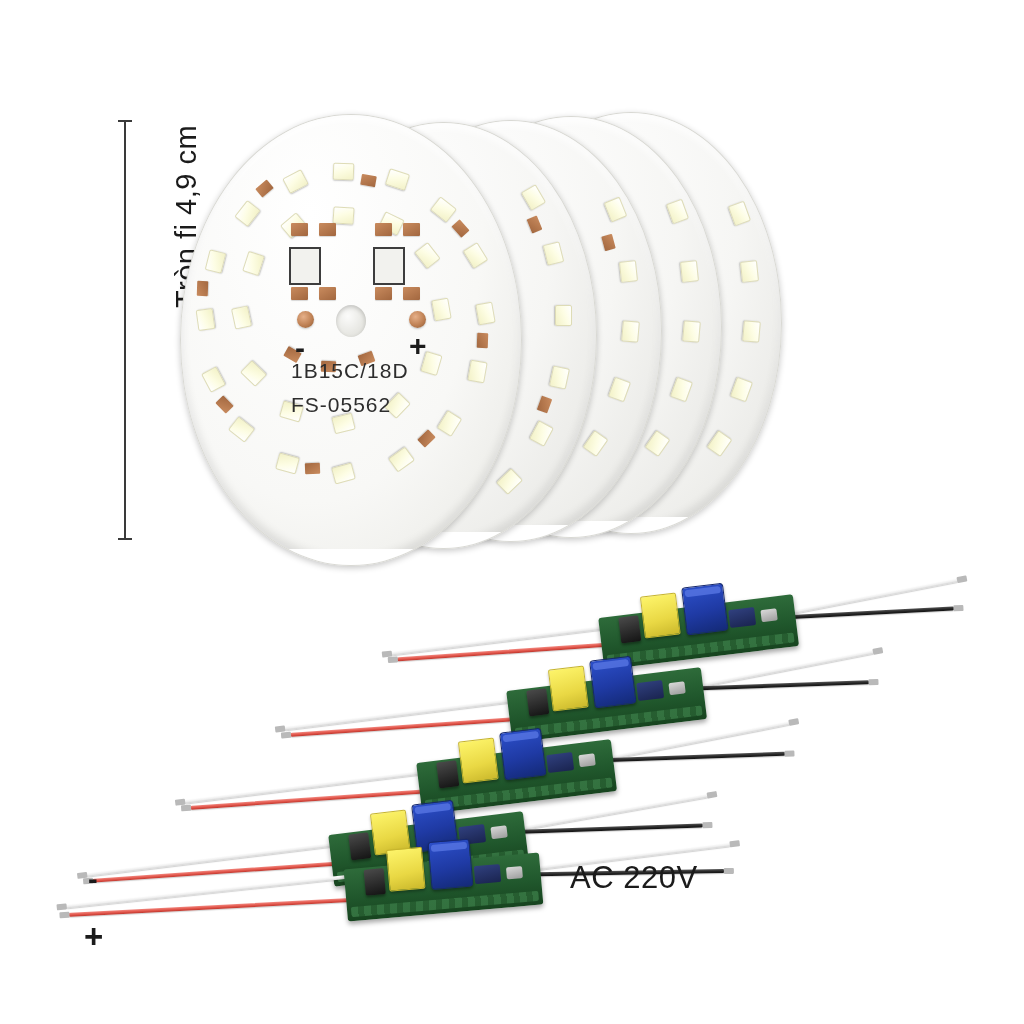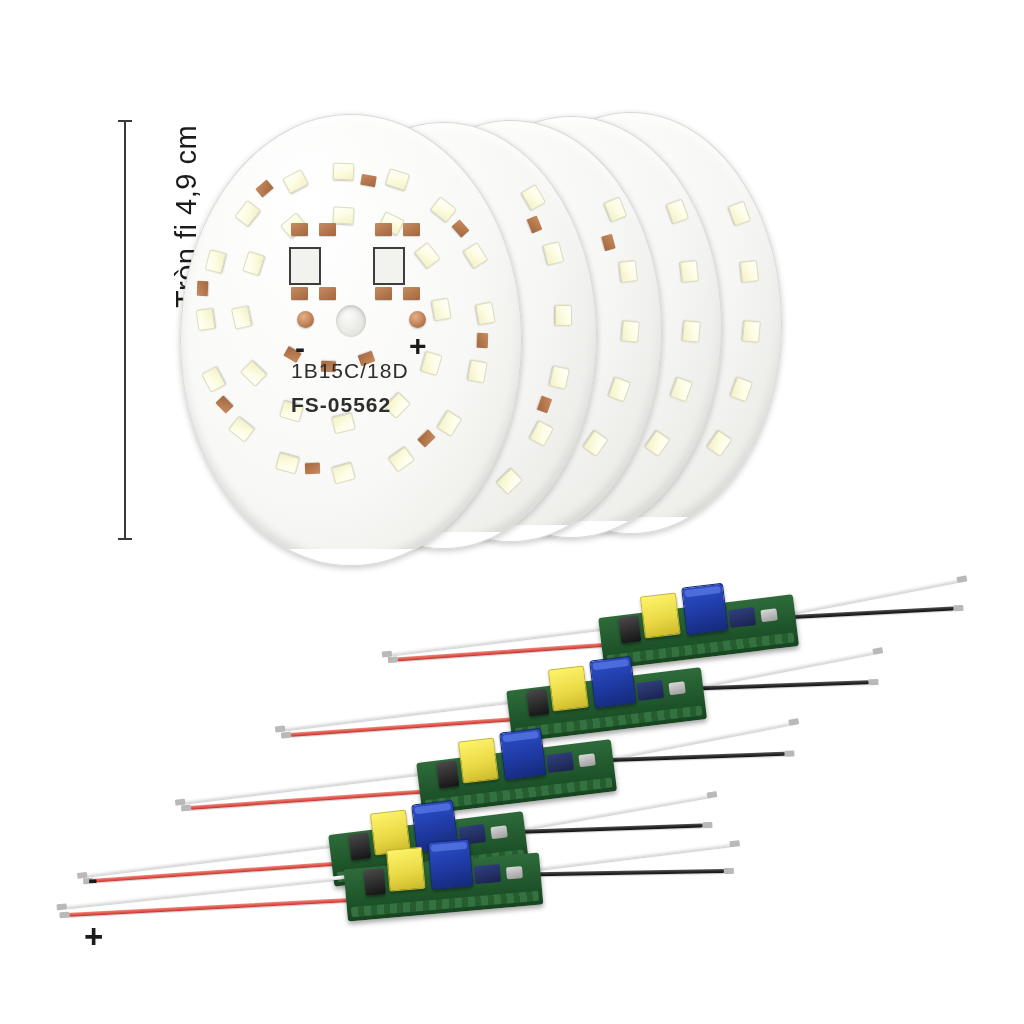--- a/index.html
+++ b/index.html
@@ -397,21 +397,21 @@
       <div class="pad" style="left:222px; top:172px; width:17px; height:13px;"></div>
 
       <div class="center-hole" style="left:155px; top:190px;"></div>
       <div class="solder-dot" style="left:116px; top:196px;"></div>
       <div class="solder-dot" style="left:228px; top:196px;"></div>
 
       <div class="sign" style="left:114px; top:218px;">-</div>
       <div class="sign" style="left:228px; top:216px;">+</div>
 
       <div class="board-print" style="left:110px; top:244px;">1B15C/18D</div>
-      <div class="board-print" style="left:110px; top:278px;font-weight:bold;">FS-05562</div>
+      <div class="board-print" style="left:110px; top:278px;">FS-05562</div>
     </div>
   </div>
 
   <div class="drivers">
 
     <div class="driver" style="left:600px; top:45px; transform:rotate(-7deg);">
       <div class="wire white" style="left:-210px; top:24px; width:215px;">
           <div class="tip" style="left:-9px;right:auto;"></div>
         </div>
       <div class="wire red" style="left:-205px; top:36px; width:212px; transform:rotate(3deg);">
@@ -519,16 +519,17 @@
       <div class="comp cap-yellow" style="left:44px; top:0px;  width:34px; height:40px;"></div>
       <div class="comp cap-blue" style="left:86px; top:-4px; width:40px; height:46px;">
           <div class="cap-blue-top"></div>
         </div>
       <div class="comp comp-black" style="left:20px; top:18px; width:20px; height:26px;"></div>
       <div class="comp comp-dark-blue" style="left:130px; top:24px; width:26px; height:18px;"></div>
       <div class="comp comp-silver" style="left:162px; top:28px; width:16px; height:12px;"></div>
     </div>
   </div>
 
+  <div class="ac-label">AC 220V</div>
   <div class="minus-label">-</div>
   <div class="plus-label">+</div>
 
 </div>
 
 </body></html>

